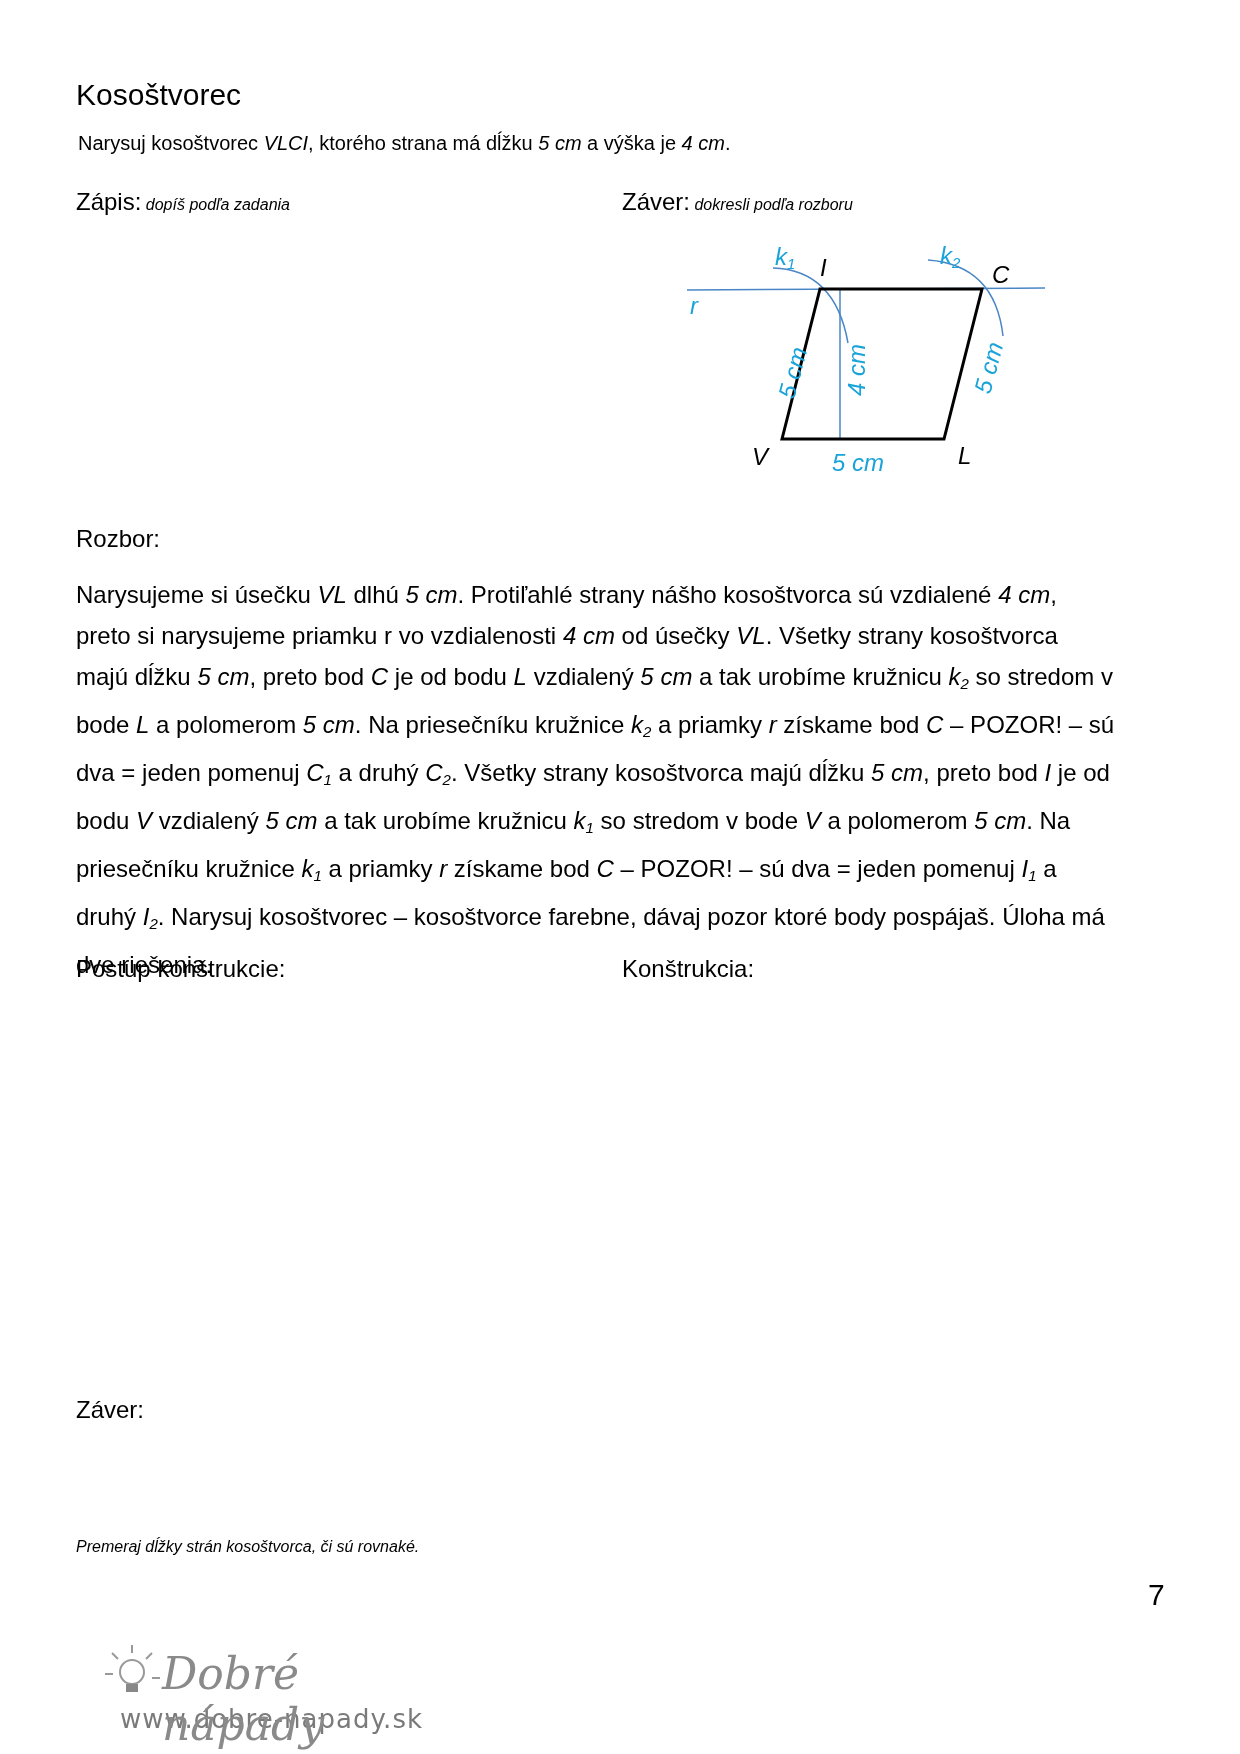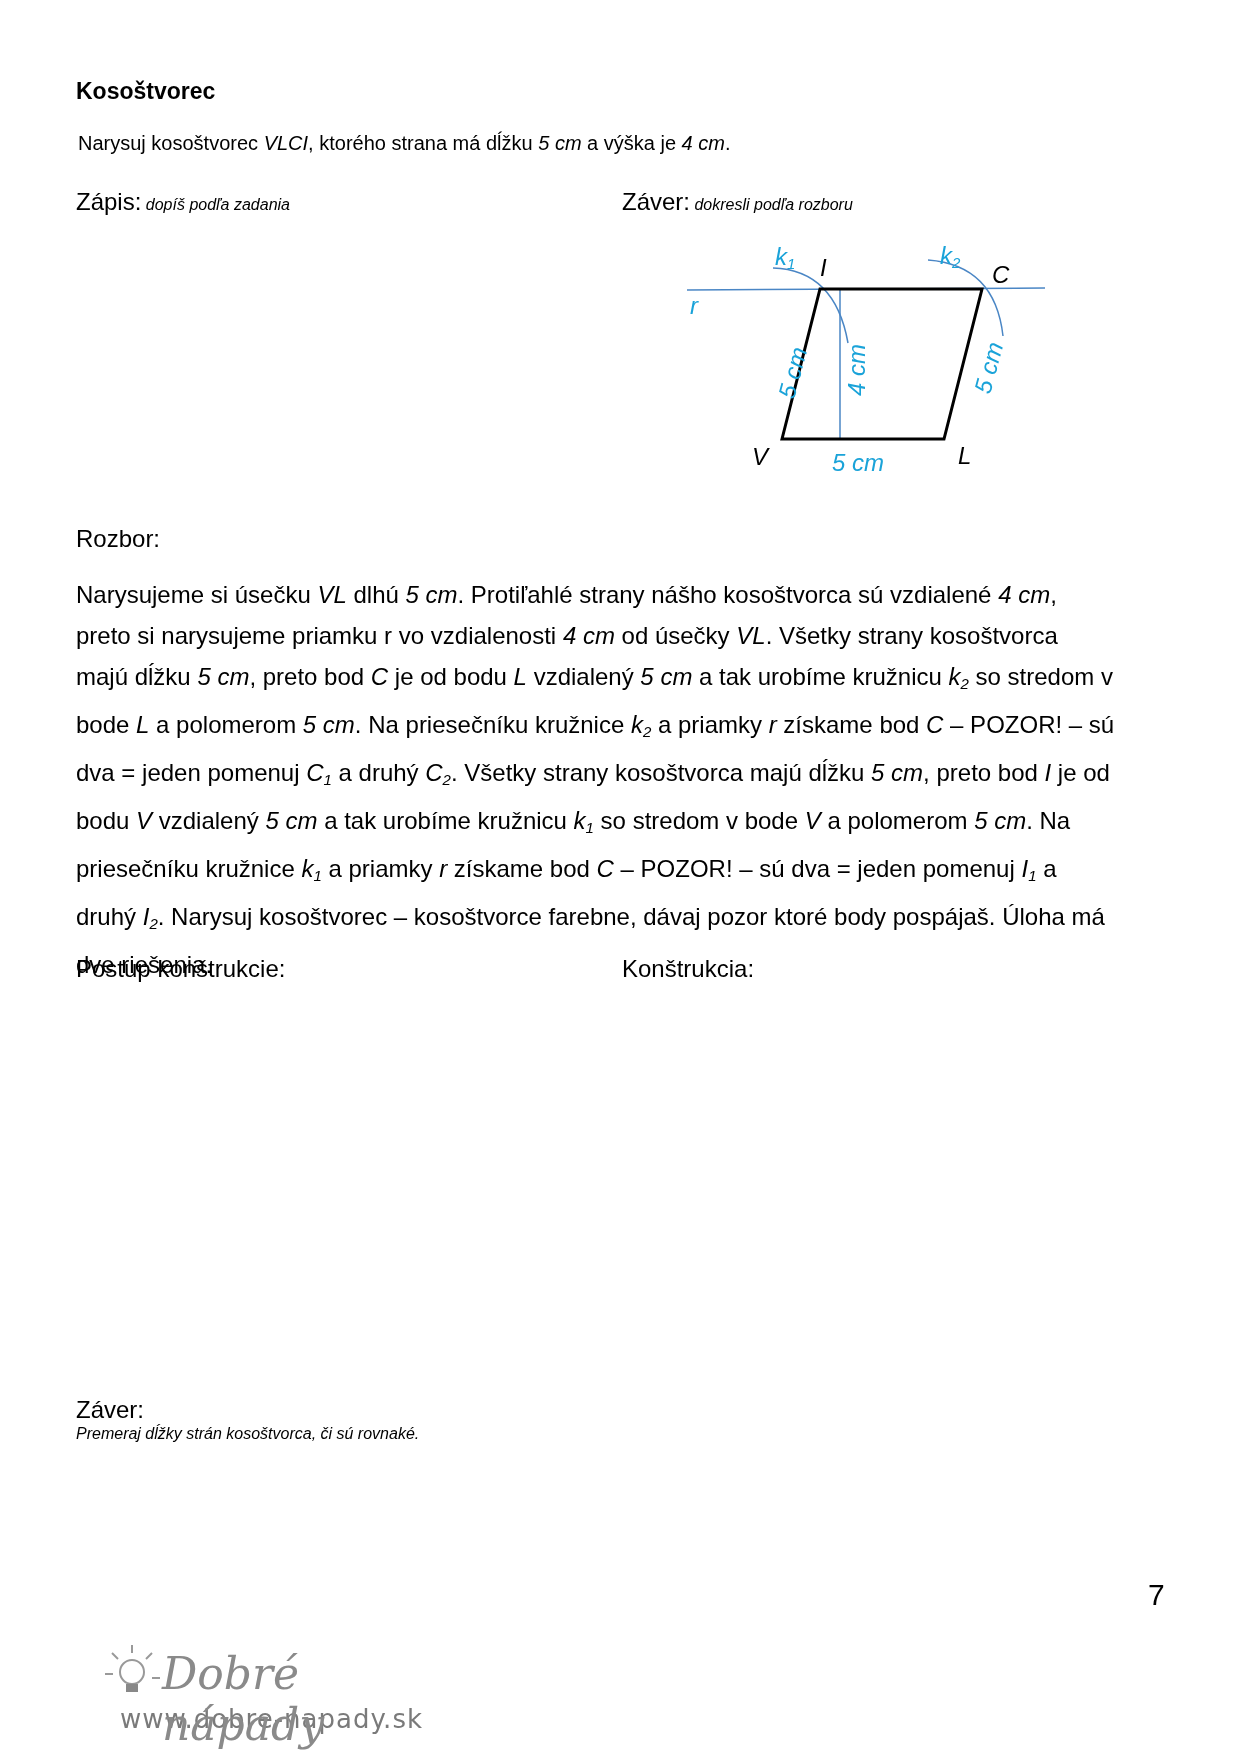--- a/index.html
+++ b/index.html
@@ -1,19 +1,19 @@
 <!DOCTYPE html>
 <html><head>
 <meta charset="utf-8">
 <style>
   html, body { margin: 0; padding: 0; background: #ffffff; }
   body { width: 1240px; height: 1754px; position: relative; overflow: hidden;
          font-family: "Liberation Sans", sans-serif; color: #000; }
   .abs { position: absolute; }
-  .title { left: 76px; top: 78px; font-size: 23px; font-weight: bold; }
+  .title { left: 76px; top: 78px; font-size: 30px; font-weight: normal; }
   .task { left: 78px; top: 132px; font-size: 20px; }
   .lbl { font-size: 24px; }
   .note { font-size: 16px; font-style: italic; margin-top: 12px; }
   .para { left: 76px; top: 574px; width: 1040px; font-size: 24px; line-height: 41px; }
   .para i { font-style: italic; }
   .sub { font-size: 15px; vertical-align: -4px; font-style: italic; }
   .page-num { left: 1148px; top: 1578px; font-size: 30px; }
   svg text { font-family: "Liberation Sans", sans-serif; font-style: italic; }
   .logo { left: 90px; top: 1620px; width: 340px; height: 120px; }
 </style>
@@ -61,21 +61,21 @@
 </svg>
 
 <div class="abs lbl" style="left:76px; top:525px;">Rozbor:</div>
 
 <div class="abs para" id="rozbor-para"><span>Narysujeme si úsečku </span><i>VL</i><span> dlhú </span><i>5 cm</i><span>. Protiľahlé strany nášho kosoštvorca sú vzdialené </span><i>4 cm</i><span>, preto si narysujeme priamku r vo vzdialenosti </span><i>4 cm</i><span> od úsečky </span><i>VL</i><span>. Všetky strany kosoštvorca majú dĺžku </span><i>5 cm</i><span>, preto bod </span><i>C</i><span> je od bodu </span><i>L</i><span> vzdialený </span><i>5 cm</i><span> a tak urobíme kružnicu </span><i>k</i><span class="sub">2</span><span> so stredom v bode </span><i>L</i><span> a polomerom </span><i>5 cm</i><span>. Na priesečníku kružnice </span><i>k</i><span class="sub">2</span><span> a priamky </span><i>r</i><span> získame bod </span><i>C</i><span> – POZOR! – sú dva = jeden pomenuj </span><i>C</i><span class="sub">1</span><span> a druhý </span><i>C</i><span class="sub">2</span><span>. Všetky strany kosoštvorca majú dĺžku </span><i>5 cm</i><span>, preto bod </span><i>I</i><span> je od bodu </span><i>V</i><span> vzdialený </span><i>5 cm</i><span> a tak urobíme kružnicu </span><i>k</i><span class="sub">1</span><span> so stredom v bode </span><i>V</i><span> a polomerom </span><i>5 cm</i><span>. Na priesečníku kružnice </span><i>k</i><span class="sub">1</span><span> a priamky </span><i>r</i><span> získame bod </span><i>C</i><span> – POZOR! – sú dva = jeden pomenuj </span><i>I</i><span class="sub">1</span><span> a druhý </span><i>I</i><span class="sub">2</span><span>. Narysuj kosoštvorec – kosoštvorce farebne, dávaj pozor ktoré body pospájaš. Úloha má dve riešenia.</span></div>
 
 <div class="abs lbl" style="left:76px; top:955px;">Postup konštrukcie:</div>
 <div class="abs lbl" style="left:622px; top:955px;">Konštrukcia:</div>
 
 <div class="abs lbl" style="left:76px; top:1396px;">Záver:</div>
-<div class="abs note" style="left:76px; top:1413px;">Premeraj dĺžky strán kosoštvorca, či sú rovnaké.</div>
+<div class="abs note" style="left:76px; top:1526px;">Premeraj dĺžky strán kosoštvorca, či sú rovnaké.</div>
 
 <div class="abs page-num">7</div>
 
 <div class="abs logo">
   <svg width="340" height="120" style="position:absolute;left:0;top:0;">
     <circle cx="42" cy="52" r="12" fill="none" stroke="#999" stroke-width="2"></circle>
     <line x1="42" y1="25" x2="42" y2="33" stroke="#999" stroke-width="2"></line>
     <line x1="22" y1="33" x2="28" y2="39" stroke="#999" stroke-width="2"></line>
     <line x1="62" y1="33" x2="56" y2="39" stroke="#999" stroke-width="2"></line>
     <line x1="15" y1="54" x2="23" y2="54" stroke="#999" stroke-width="2"></line>

